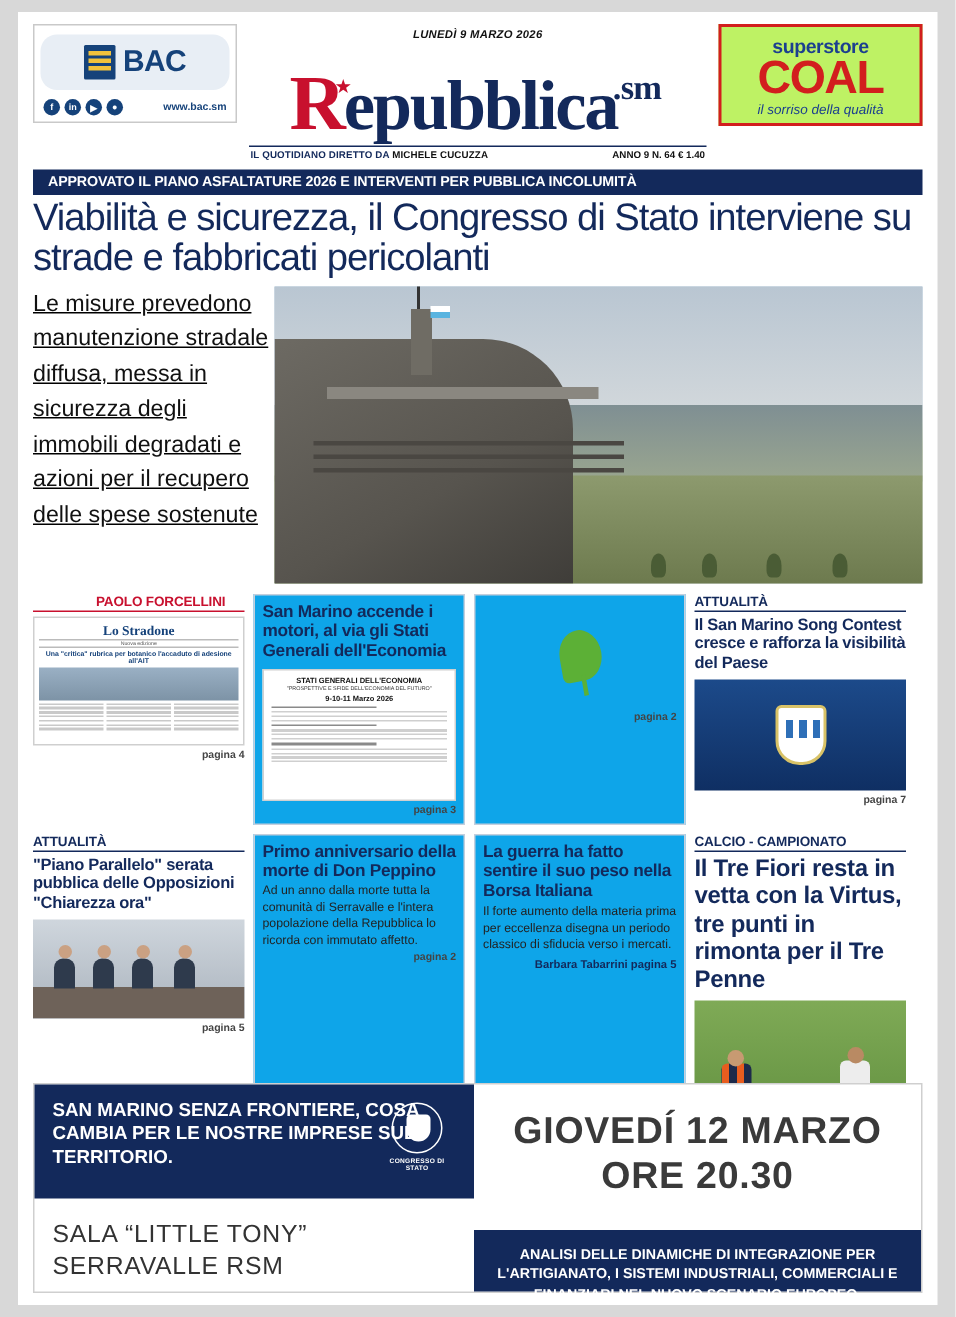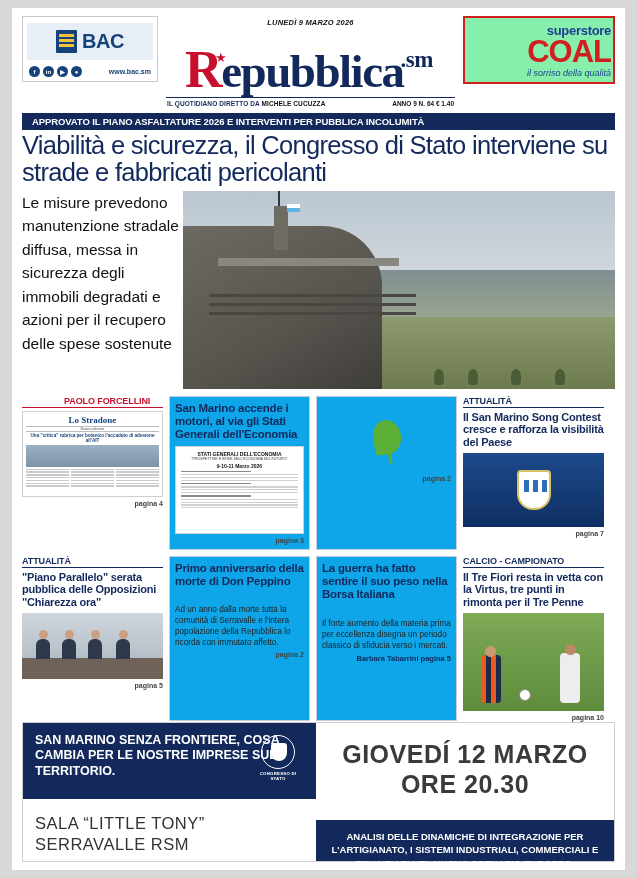--- a/index.html
+++ b/index.html
@@ -33,20 +33,21 @@
     padding: 6px 4px 4px 4px;
     text-align: center;
   }
   .bac-logo {
     display: flex;
     align-items: center;
     justify-content: center;
     gap: 5px;
     background: #e8eef5;
     padding: 7px 4px;
+    border-radius: 11px;
   }
   .bac-mark {
     width: 21px; height: 23px;
     background: #15427a;
     position: relative;
     border-radius: 1px;
   }
   .bac-mark:before {
     content: "";
     position: absolute; left: 3px; top: 4px;
@@ -113,24 +114,24 @@
   }
   .sub-row {
     display: flex; justify-content: space-between; align-items: center;
     font-size: 6.5px; color: #13295b; padding: 0 3px;
   }
   .sub-left { font-weight: bold; letter-spacing: 0.1px; }
   .sub-left b { color: #111; }
   .sub-right { font-weight: bold; color: #111; }
 
   .coal-box {
-    width: 152px;
+    width: 136px;
     border: 2px solid #d21e1e;
-    background: #86efac;
-    text-align: right;
+    background: #bef264;
+    text-align: center;
     padding: 5px 2px 4px 2px;
   }
   .coal-super { font-size: 13px; font-weight: bold; color: #1b3f8f; letter-spacing: -0.3px; }
   .coal-main { font-size: 31px; font-weight: bold; color: #d21e1e; letter-spacing: -1px; line-height: 0.92; }
   .coal-tag { font-size: 9px; color: #1b3f8f; font-style: italic; margin-top: 1px; }
 
   
   .kicker-bar {
     background: #13295b;
     color: #fff;
@@ -147,20 +148,21 @@
     font-weight: normal;
     line-height: 1.07;
     letter-spacing: -0.7px;
   }
 
   
   .lead-row {
     display: flex;
     margin: 0 10px;
     gap: 3px;
+    text-decoration: underline;
   }
   .lead-text {
     width: 158px;
     font-size: 15.5px;
     line-height: 1.52;
     color: #111;
   }
   .lead-photo {
     flex: 1;
     height: 198px;
@@ -215,21 +217,21 @@
     font-size: 11.5px;
     font-weight: bold;
     color: #13295b;
     line-height: 1.16;
     letter-spacing: -0.2px;
   }
   .box-body {
     font-size: 8.2px;
     line-height: 1.35;
     color: #222;
-    margin-top: 16px;
+    margin-top: 0;
   }
   .pagina {
     font-size: 7px; font-weight: bold; color: #444;
     text-align: right; margin-top: 3px;
   }
   .byline { font-size: 7.5px; font-weight: bold; color: #13295b; text-align: right; margin-top: 3px; }
 
   .thumb { width: 100%; background: #ccc; position: relative; overflow: hidden; }
 
   
@@ -525,21 +527,21 @@
     </div>
 
     <div class="box box-blue">
       <div class="box-title">La guerra ha fatto sentire il suo peso nella Borsa Italiana</div>
       <div class="box-body">Il forte aumento della materia prima per eccellenza disegna un periodo classico di sfiducia verso i mercati.</div>
       <div class="byline">Barbara Tabarrini pagina 5</div>
     </div>
 
     <div>
       <div class="cellhead">CALCIO - CAMPIONATO</div>
-      <div class="box-title" style="font-size:11px;">Il Tre Fiori resta in vetta con la Virtus, tre punti in rimonta per il Tre Penne</div>
+      <div class="box-title" style="font-size:16px;">Il Tre Fiori resta in vetta con la Virtus, tre punti in rimonta per il Tre Penne</div>
       <div class="foot thumb" style="margin-top:4px;">
         <div class="pl1"></div>
           <div class="head1"></div>
         <div class="pl2"></div>
           <div class="head2"></div>
         <div class="ball"></div>
       </div>
       <div class="pagina">pagina 10</div>
     </div>
   </div>

